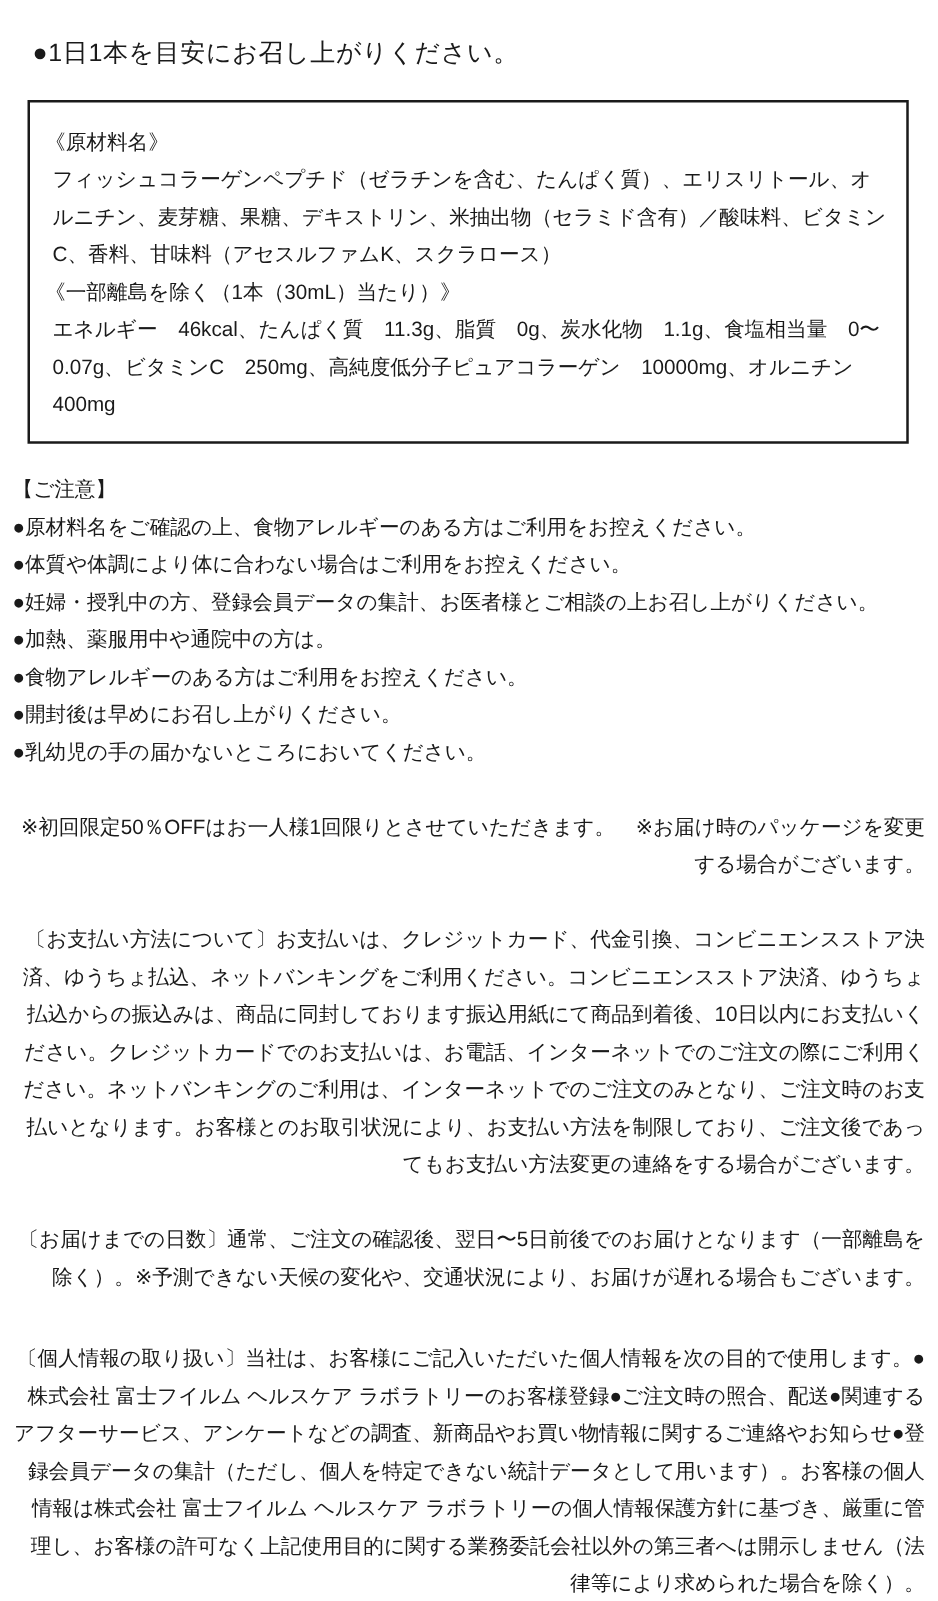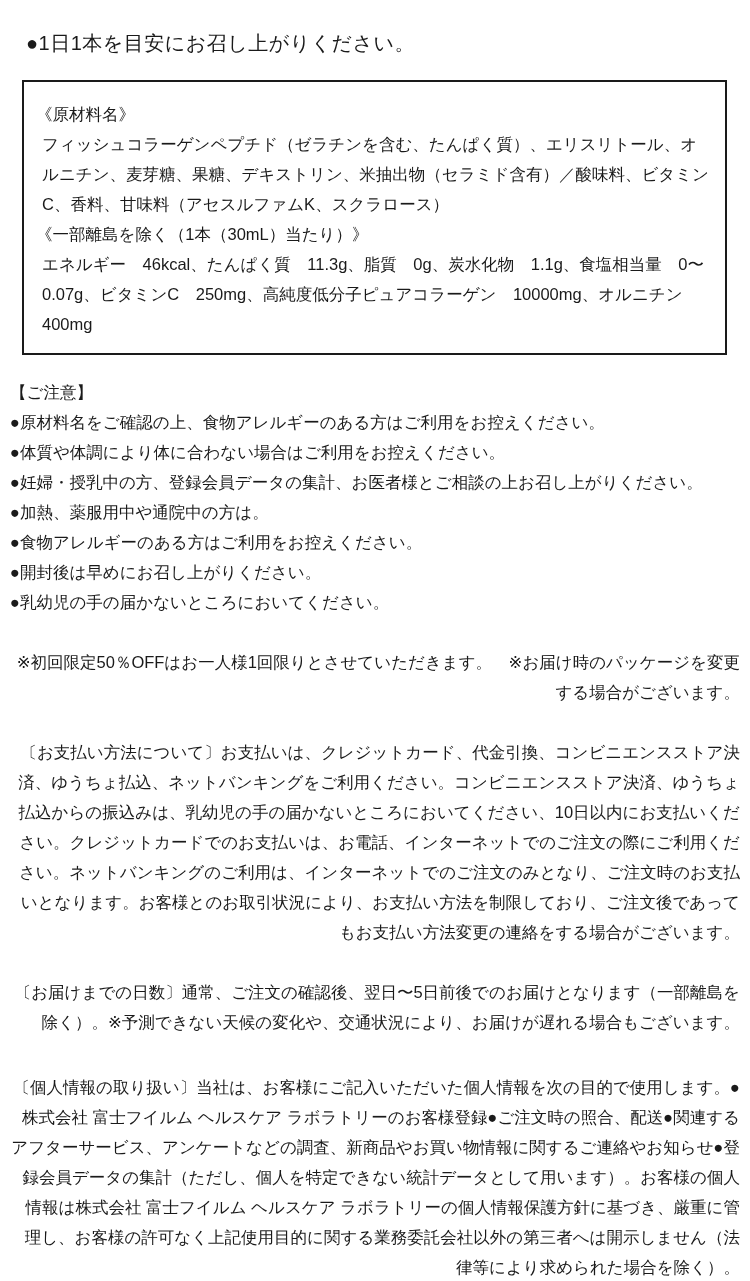--- a/index.html
+++ b/index.html
@@ -91,19 +91,19 @@
       <li>●妊婦・授乳中の方、登録会員データの集計、お医者様とご相談の上お召し上がりください。</li>
       <li>●加熱、薬服用中や通院中の方は。</li>
       <li>●食物アレルギーのある方はご利用をお控えください。</li>
       <li>●開封後は早めにお召し上がりください。</li>
       <li>●乳幼児の手の届かないところにおいてください。</li>
     </ul>
   </section>
 
   <p class="para">※初回限定50％OFFはお一人様1回限りとさせていただきます。　※お届け時のパッケージを変更する場合がございます。</p>
 
-  <p class="para">〔お支払い方法について〕お支払いは、クレジットカード、代金引換、コンビニエンスストア決済、ゆうちょ払込、ネットバンキングをご利用ください。コンビニエンスストア決済、ゆうちょ払込からの振込みは、乳幼児の手の届かないところにおいてください、10日以内にお支払いください。クレジットカードでのお支払いは、お電話、インターネットでのご注文の際にご利用ください。ネットバンキングのご利用は、インターネットでのご注文のみとなり、ご注文時のお支払いとなります。お客様とのお取引状況により、お支払い方法を制限しており、ご注文後であってもお支払い方法変更の連絡をする場合がございます。</p>
+  <p class="para">〔お支払い方法について〕お支払いは、クレジットカード、代金引換、コンビニエンスストア決済、ゆうちょ払込、ネットバンキングをご利用ください。コンビニエンスストア決済、ゆうちょ払込からの振込みは、商品に同封しております振込用紙にて商品到着後、10日以内にお支払いください。クレジットカードでのお支払いは、お電話、インターネットでのご注文の際にご利用ください。ネットバンキングのご利用は、インターネットでのご注文のみとなり、ご注文時のお支払いとなります。お客様とのお取引状況により、お支払い方法を制限しており、ご注文後であってもお支払い方法変更の連絡をする場合がございます。</p>
 
   <p class="para">〔お届けまでの日数〕通常、ご注文の確認後、翌日〜5日前後でのお届けとなります（一部離島を除く）。※予測できない天候の変化や、交通状況により、お届けが遅れる場合もございます。</p>
 
   <p class="para privacy">〔個人情報の取り扱い〕当社は、お客様にご記入いただいた個人情報を次の目的で使用します。●株式会社 富士フイルム ヘルスケア ラボラトリーのお客様登録●ご注文時の照合、配送●関連するアフターサービス、アンケートなどの調査、新商品やお買い物情報に関するご連絡やお知らせ●登録会員データの集計（ただし、個人を特定できない統計データとして用います）。お客様の個人情報は株式会社 富士フイルム ヘルスケア ラボラトリーの個人情報保護方針に基づき、厳重に管理し、お客様の許可なく上記使用目的に関する業務委託会社以外の第三者へは開示しません（法律等により求められた場合を除く）。</p>
 
 </main>
 
 </body></html>

